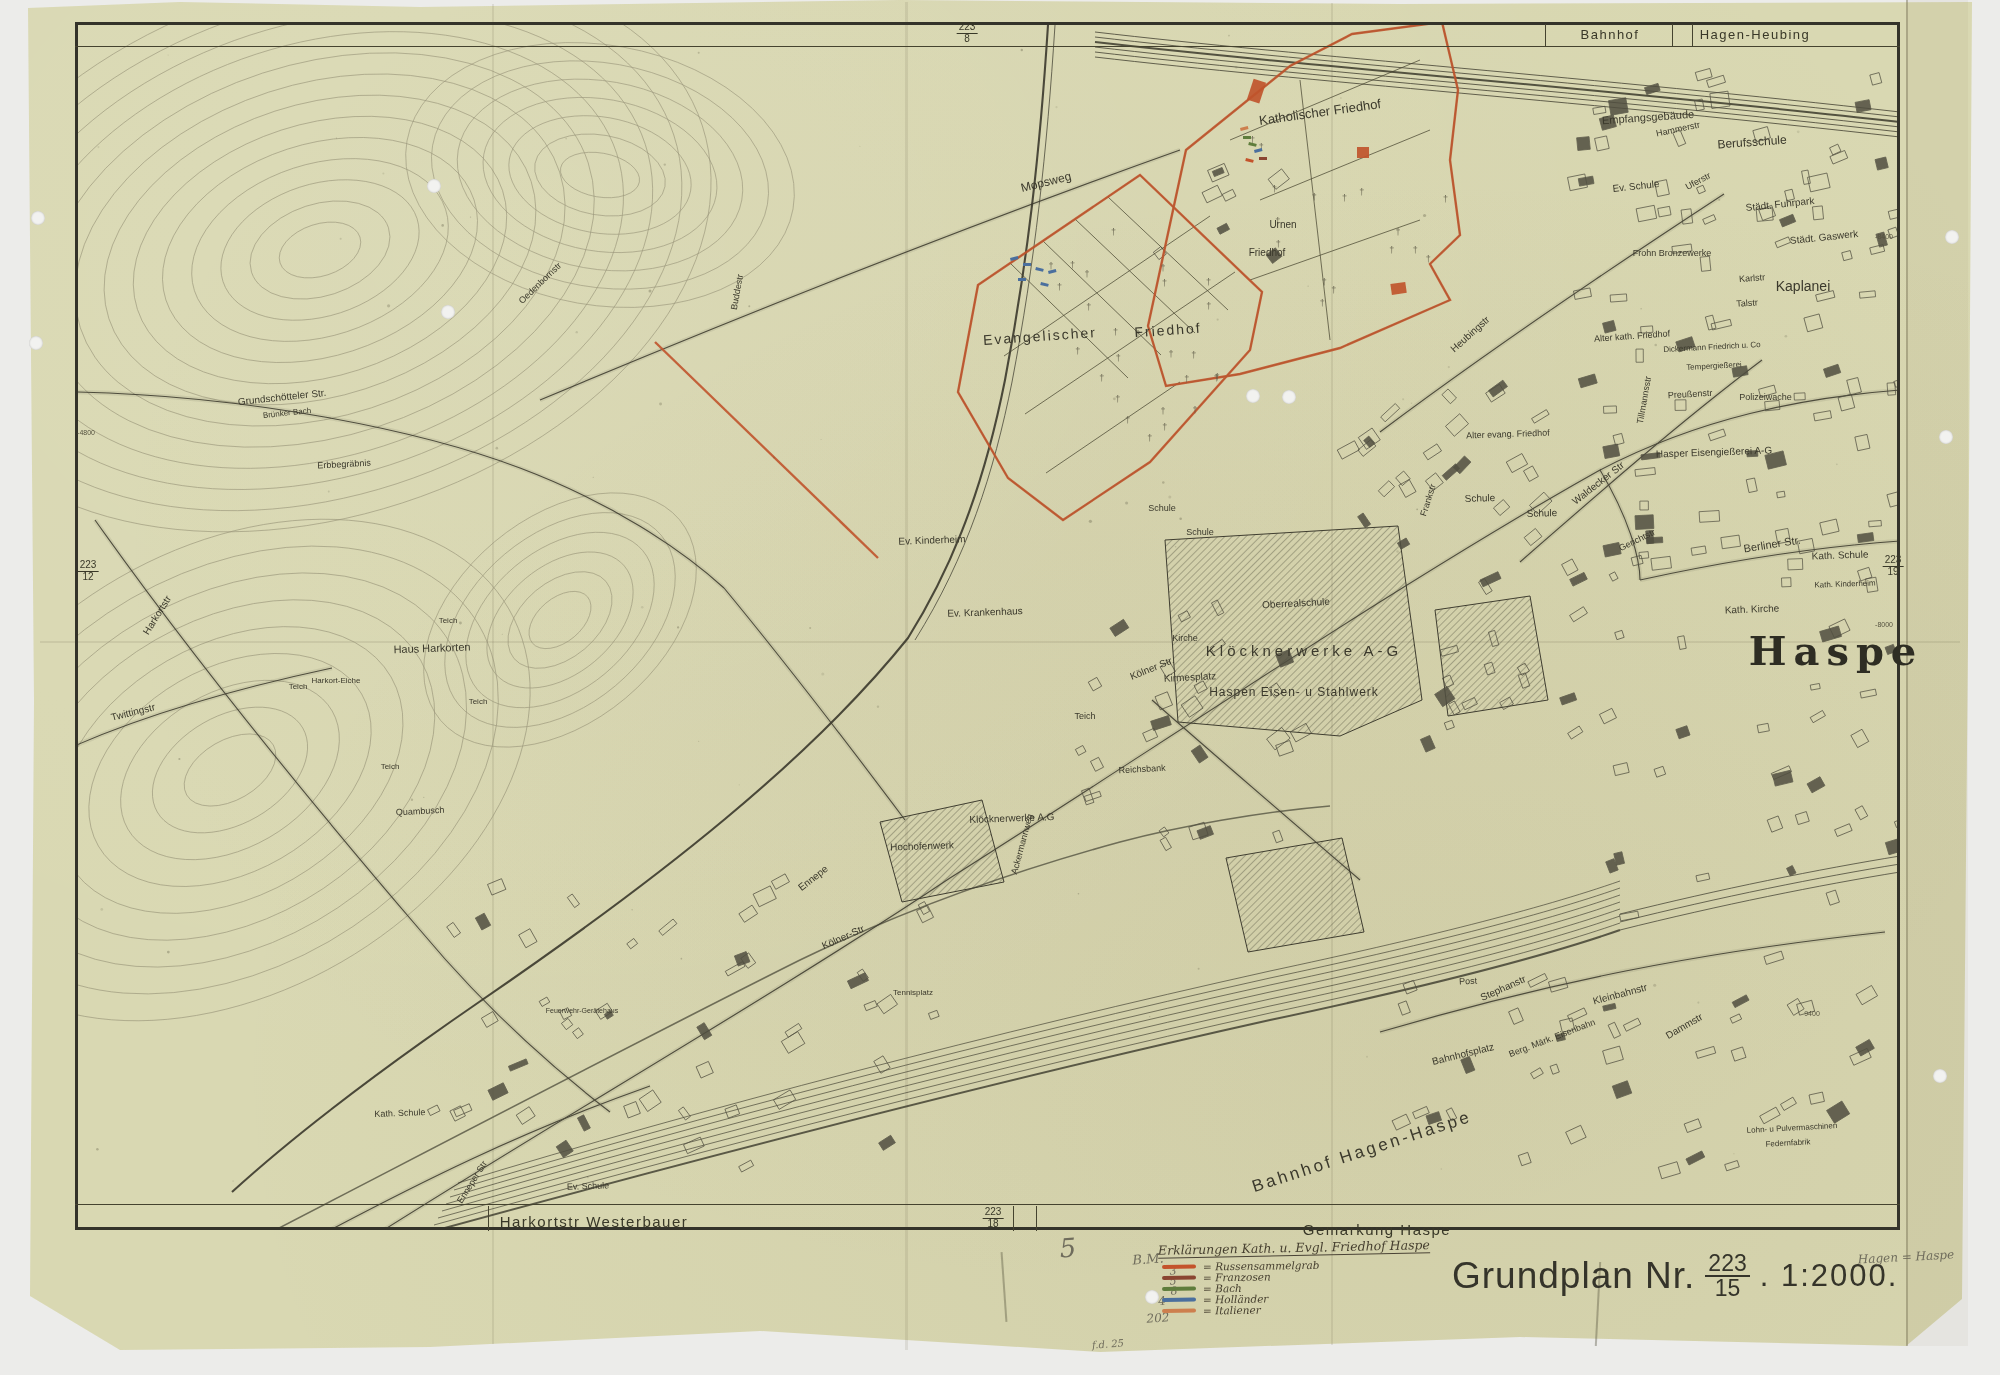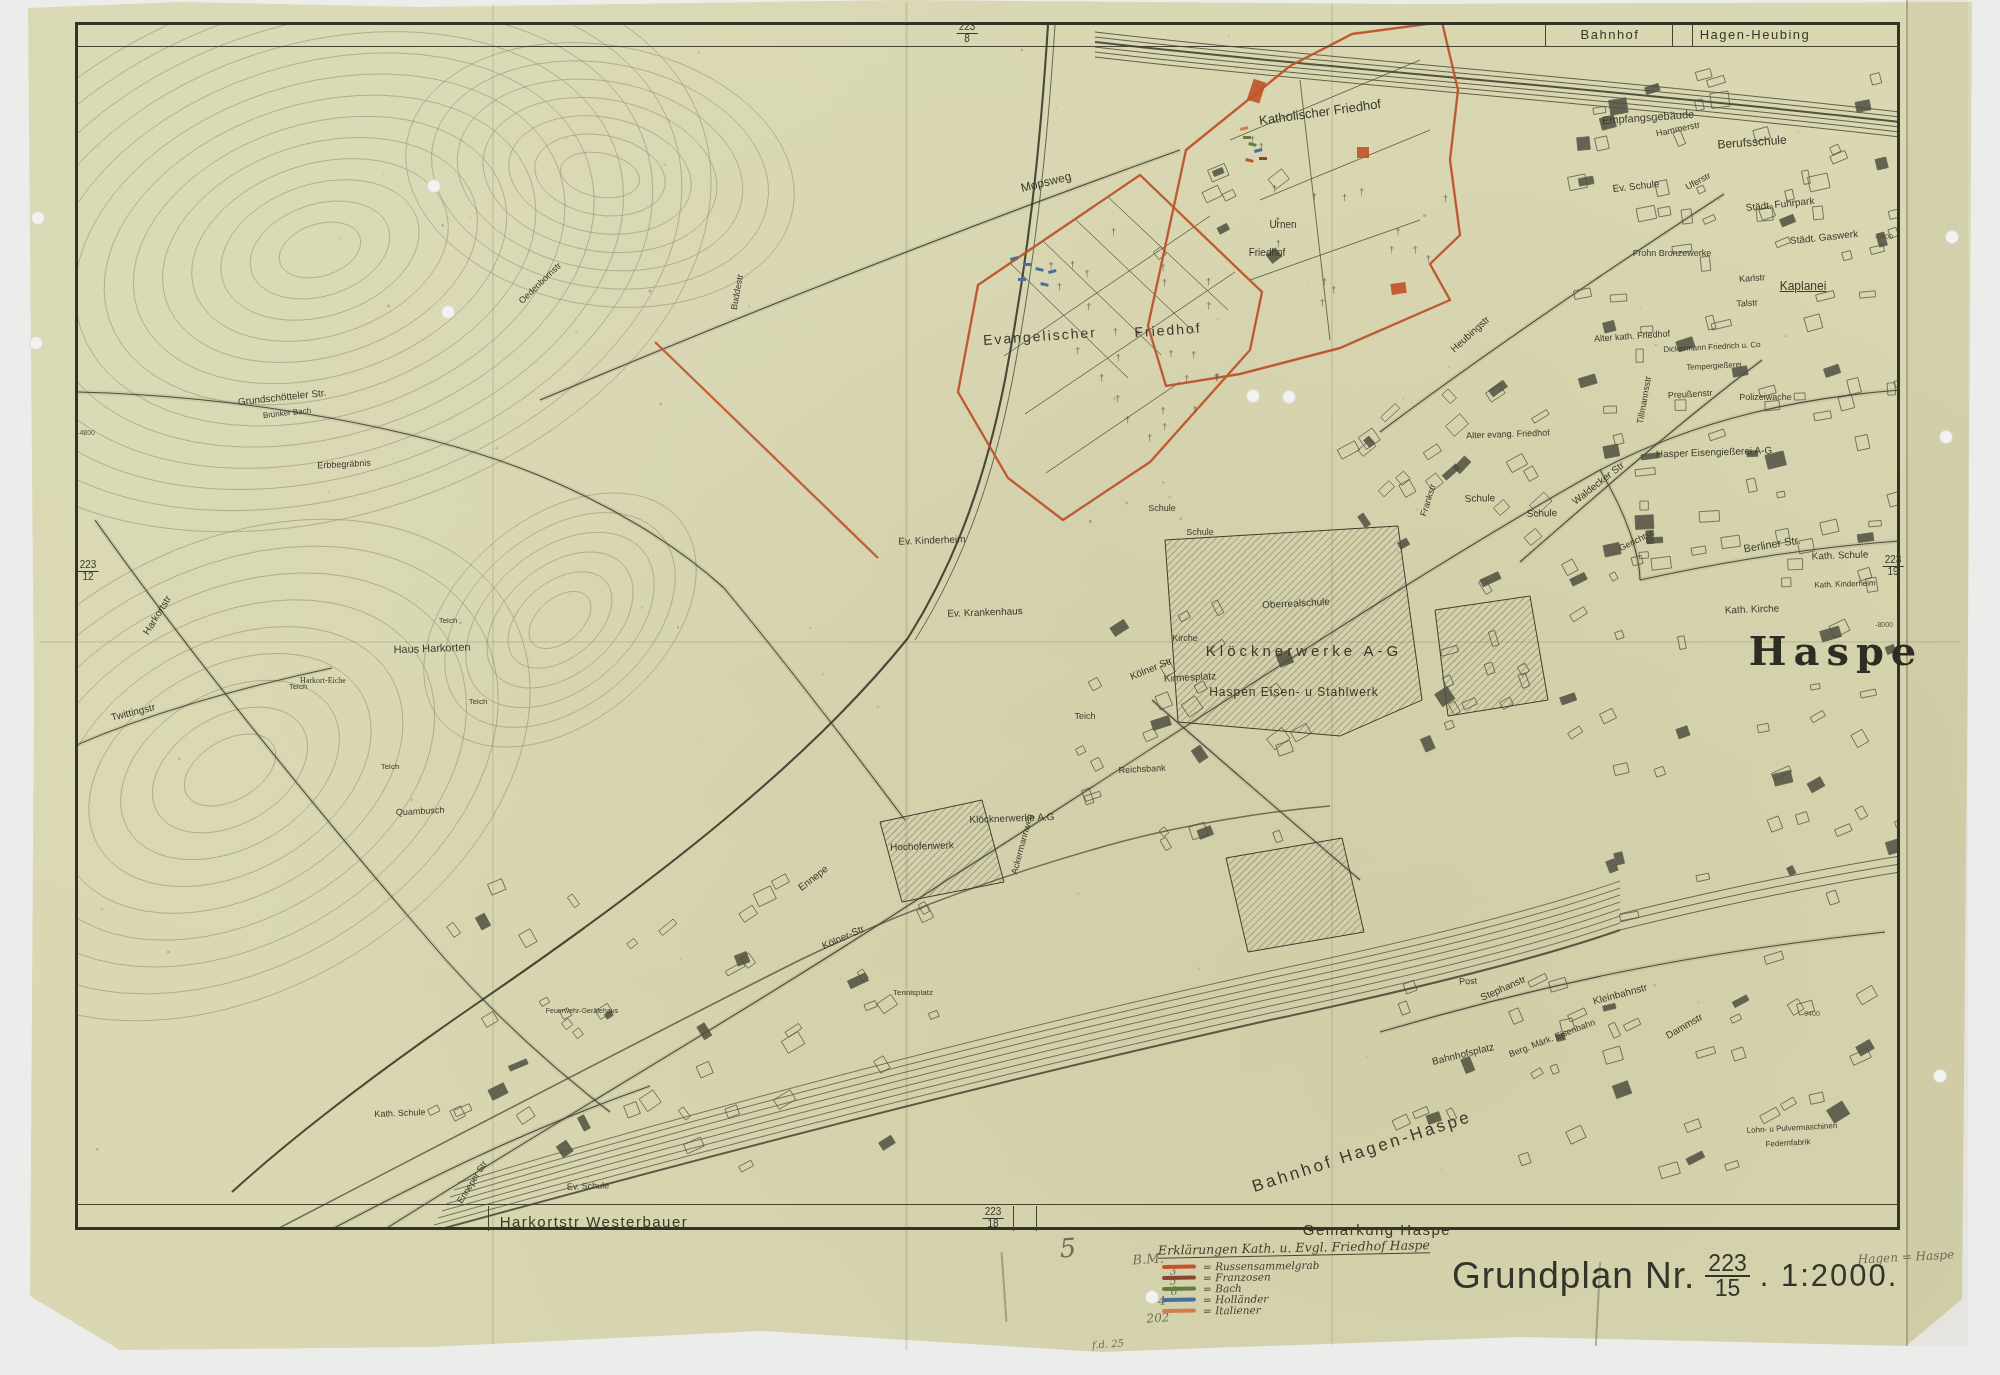--- a/index.html
+++ b/index.html
@@ -656,21 +656,21 @@
     <span class="ml" style="left: 1648px; top: 117px; font-size: 11px; transform: translate(-50%, -50%) rotate(-4deg);">Empfangsgebäude</span>
     <span class="ml" style="left: 1678px; top: 129px; font-size: 9px; transform: translate(-50%, -50%) rotate(-12deg);">Hammerstr</span>
     <span class="ml" style="left: 1752px; top: 142px; font-size: 12px; transform: translate(-50%, -50%) rotate(-4deg);">Berufsschule</span>
     <span class="ml" style="left: 1636px; top: 186px; font-size: 10px; transform: translate(-50%, -50%) rotate(-6deg);">Ev. Schule</span>
     <span class="ml" style="left: 1698px; top: 181px; font-size: 9px; transform: translate(-50%, -50%) rotate(-28deg);">Uferstr</span>
     <span class="ml" style="left: 1780px; top: 204px; font-size: 10px; transform: translate(-50%, -50%) rotate(-6deg);">Städt. Fuhrpark</span>
     <span class="ml" style="left: 1824px; top: 237px; font-size: 10px; transform: translate(-50%, -50%) rotate(-6deg);">Städt. Gaswerk</span>
     <span class="ml" style="left: 1672px; top: 253px; font-size: 9px; transform: translate(-50%, -50%) rotate(0deg);">Frohn Bronzewerke</span>
     <span class="ml" style="left: 1752px; top: 278px; font-size: 9px; transform: translate(-50%, -50%) rotate(-4deg);">Karlstr</span>
     <span class="ml" style="left: 1747px; top: 303px; font-size: 9px; transform: translate(-50%, -50%) rotate(-4deg);">Talstr</span>
-    <span class="ml" style="left: 1803px; top: 286px; font-size: 12px; transform: translate(-50%, -50%) rotate(0deg); text-decoration: underline;">Kaplanei</span>
+    <span class="ml" style="left: 1803px; top: 286px; font-size: 14px; transform: translate(-50%, -50%) rotate(0deg);">Kaplanei</span>
     <span class="ml" style="left: 1632px; top: 336px; font-size: 9px; transform: translate(-50%, -50%) rotate(-4deg);">Alter kath. Friedhof</span>
     <span class="ml" style="left: 1712px; top: 347px; font-size: 8px; transform: translate(-50%, -50%) rotate(-3deg);">Dickermann Friedrich u. Co</span>
     <span class="ml" style="left: 1714px; top: 366px; font-size: 8px; transform: translate(-50%, -50%) rotate(-3deg);">Tempergießerei</span>
     <span class="ml" style="left: 1690px; top: 394px; font-size: 9px; transform: translate(-50%, -50%) rotate(-3deg);">Preußenstr</span>
     <span class="ml" style="left: 1747px; top: 397px; font-size: 9px; transform: translate(-50%, -50%) rotate(0deg); padding-left: 37px;">Polizeiwache</span>
     <span class="ml" style="left: 1470px; top: 334px; font-size: 10px; transform: translate(-50%, -50%) rotate(-42deg);">Heubingstr</span>
     <span class="ml" style="left: 1644px; top: 400px; font-size: 9px; transform: translate(-50%, -50%) rotate(-80deg);">Tillmannsstr</span>
     <span class="ml" style="left: 1714px; top: 452px; font-size: 10px; transform: translate(-50%, -50%) rotate(-2deg);">Hasper Eisengießerei A-G</span>
     <span class="ml" style="left: 1598px; top: 483px; font-size: 10px; transform: translate(-50%, -50%) rotate(-38deg);">Waldecker Str</span>
     <span class="ml" style="left: 1508px; top: 434px; font-size: 9px; transform: translate(-50%, -50%) rotate(-2deg);">Alter evang. Friedhof</span>
@@ -713,21 +713,21 @@
     <span class="ml" style="left: 588px; top: 1186px; font-size: 9px; transform: translate(-50%, -50%) rotate(-2deg);">Ev. Schule</span>
     <span class="ml" style="left: 472px; top: 1182px; font-size: 9px; transform: translate(-50%, -50%) rotate(-58deg);">Enneper Str</span>
     <span class="ml" style="left: 400px; top: 1113px; font-size: 9px; transform: translate(-50%, -50%) rotate(-2deg);">Kath. Schule</span>
     <span class="ml" style="left: 420px; top: 811px; font-size: 9px; transform: translate(-50%, -50%) rotate(-3deg);">Quambusch</span>
     <span class="ml" style="left: 582px; top: 1010px; font-size: 7px; transform: translate(-50%, -50%) rotate(0deg);">Feuerwehr-Gerätehaus</span>
     <span class="ml" style="left: 298px; top: 686px; font-size: 8px; transform: translate(-50%, -50%) rotate(0deg);">Teich</span>
     <span class="ml" style="left: 478px; top: 701px; font-size: 8px; transform: translate(-50%, -50%) rotate(0deg);">Teich</span>
     <span class="ml" style="left: 390px; top: 766px; font-size: 8px; transform: translate(-50%, -50%) rotate(0deg);">Teich</span>
     <span class="ml" style="left: 448px; top: 620px; font-size: 8px; transform: translate(-50%, -50%) rotate(0deg);">Teich</span>
     <span class="ml" style="left: 432px; top: 648px; font-size: 11px; transform: translate(-50%, -50%) rotate(-2deg);">Haus Harkorten</span>
-    <span class="ml" style="left: 323px; top: 680px; font-size: 8px; transform: translate(-50%, -50%) rotate(0deg); font-family: Liberation Serif, serif;">Harkort-Eiche</span>
+    <span class="ml" style="left: 336px; top: 680px; font-size: 8px; transform: translate(-50%, -50%) rotate(0deg);">Harkort-Eiche</span>
     <span class="ml" style="left: 157px; top: 615px; font-size: 10px; transform: translate(-50%, -50%) rotate(-58deg);">Harkortstr</span>
     <span class="ml" style="left: 133px; top: 712px; font-size: 10px; transform: translate(-50%, -50%) rotate(-14deg);">Twittingstr</span>
     <span class="ml" style="left: 282px; top: 397px; font-size: 10px; transform: translate(-50%, -50%) rotate(-6deg);">Grundschötteler Str.</span>
     <span class="ml" style="left: 287px; top: 413px; font-size: 8px; transform: translate(-50%, -50%) rotate(-6deg);">Brünker Bach</span>
     <span class="ml" style="left: 344px; top: 464px; font-size: 9px; transform: translate(-50%, -50%) rotate(-3deg);">Erbbegräbnis</span>
     <span class="ml" style="left: 540px; top: 283px; font-size: 9px; transform: translate(-50%, -50%) rotate(-44deg);">Oedenbornstr</span>
     <span class="ml" style="left: 737px; top: 292px; font-size: 9px; transform: translate(-50%, -50%) rotate(-80deg);">Buddestr</span>
     <span class="ml tiny" style="left: 86px; top: 432px; font-size: 7px; transform: translate(-50%, -50%);">-4800</span>
     <span class="ml tiny" style="left: 1884px; top: 236px; font-size: 7px; transform: translate(-50%, -50%);">-8400</span>
     <span class="ml tiny" style="left: 1884px; top: 624px; font-size: 7px; transform: translate(-50%, -50%);">-8000</span>

